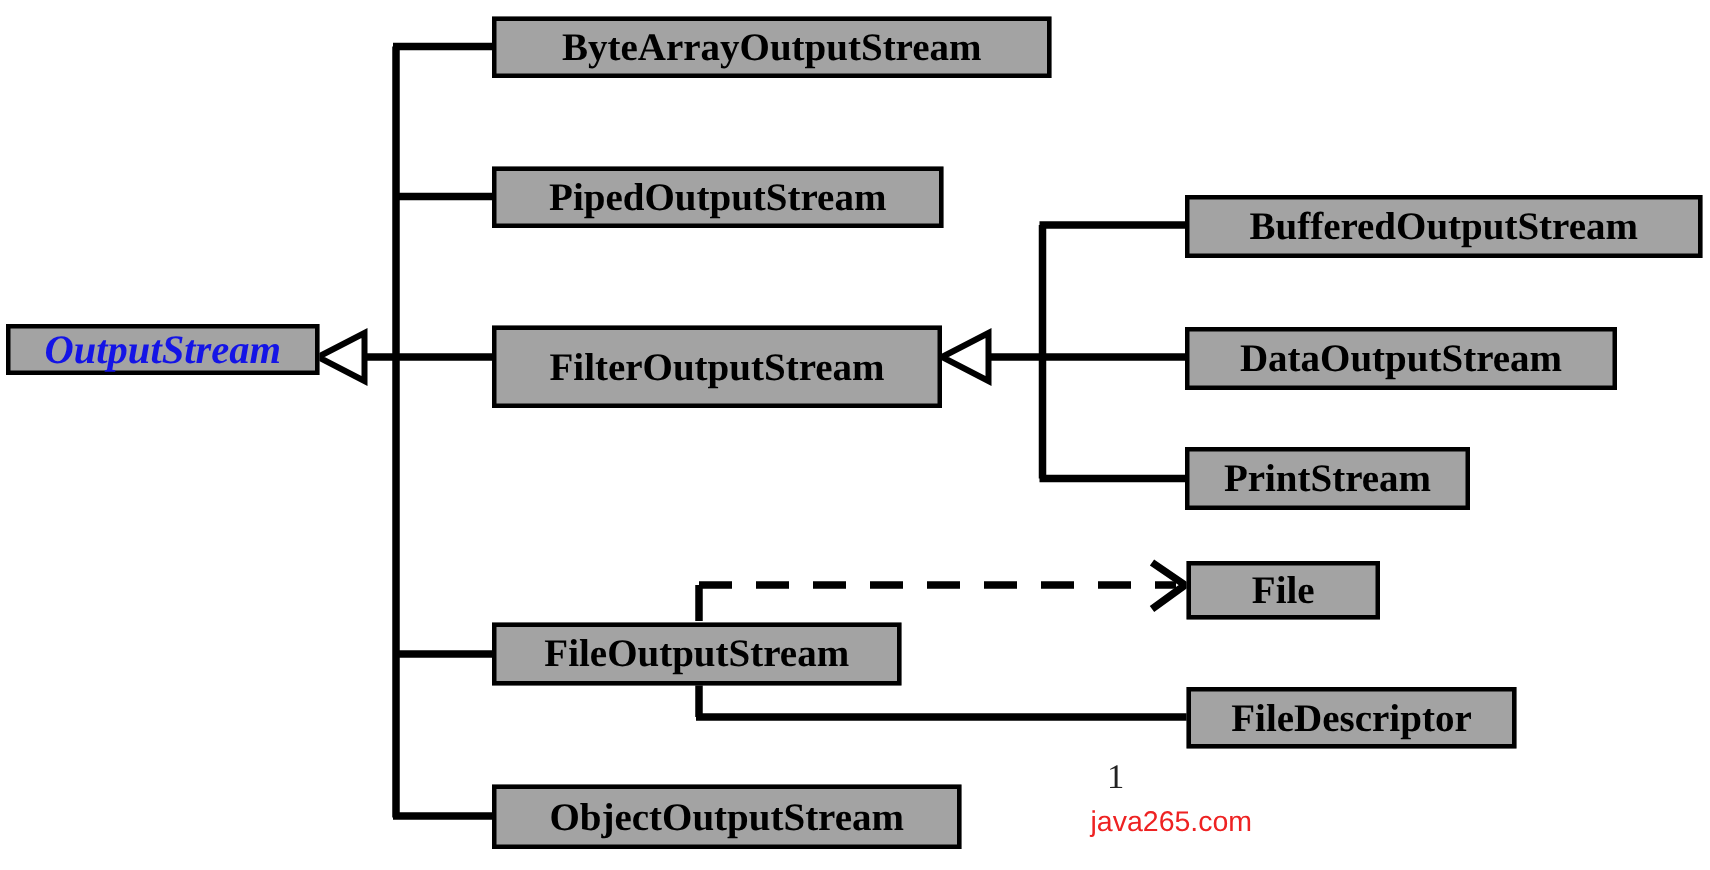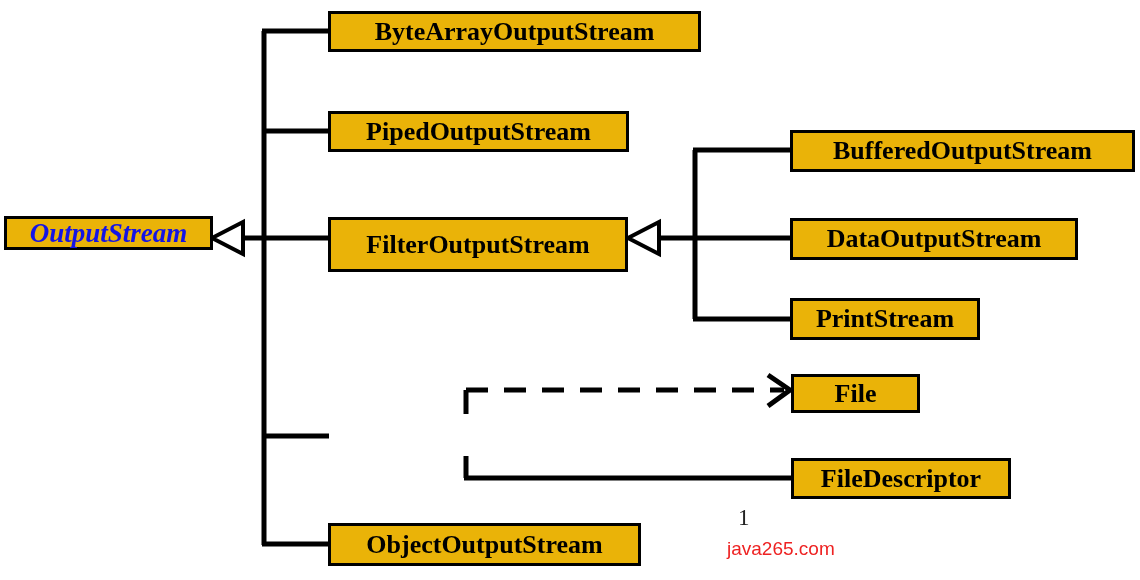--- a/index.html
+++ b/index.html
@@ -23,21 +23,21 @@
     position: absolute;
     left: 0;
     top: 0;
     width: 1140px;
     height: 580px;
   }
   .uml-box {
     position: absolute;
     box-sizing: border-box;
     border: 3px solid #000000;
-    background: #eab308;
+    background: #a3a3a3;
     display: flex;
     align-items: center;
     justify-content: center;
     font-family: "Liberation Serif", serif;
     font-weight: bold;
     font-size: 26px;
     color: #000000;
     letter-spacing: 0px;
     white-space: nowrap;
     line-height: 1;
@@ -134,20 +134,23 @@
   </div>
 
   <div class="uml-box" style="left:328px; top:111px; width:301px; height:41px;">
     <span>PipedOutputStream</span>
   </div>
 
   <div class="uml-box" style="left:328px; top:217px; width:300px; height:55px;">
     <span>FilterOutputStream</span>
   </div>
 
+  <div class="uml-box" style="left:328px; top:415px; width:273px; height:42px;">
+    <span>FileOutputStream</span>
+  </div>
 
   <div class="uml-box" style="left:328px; top:523px; width:313px; height:43px;">
     <span>ObjectOutputStream</span>
   </div>
 
   <div class="uml-box" style="left:790px; top:130px; width:345px; height:42px;">
     <span>BufferedOutputStream</span>
   </div>
 
   <div class="uml-box" style="left:790px; top:218px; width:288px; height:42px;">

